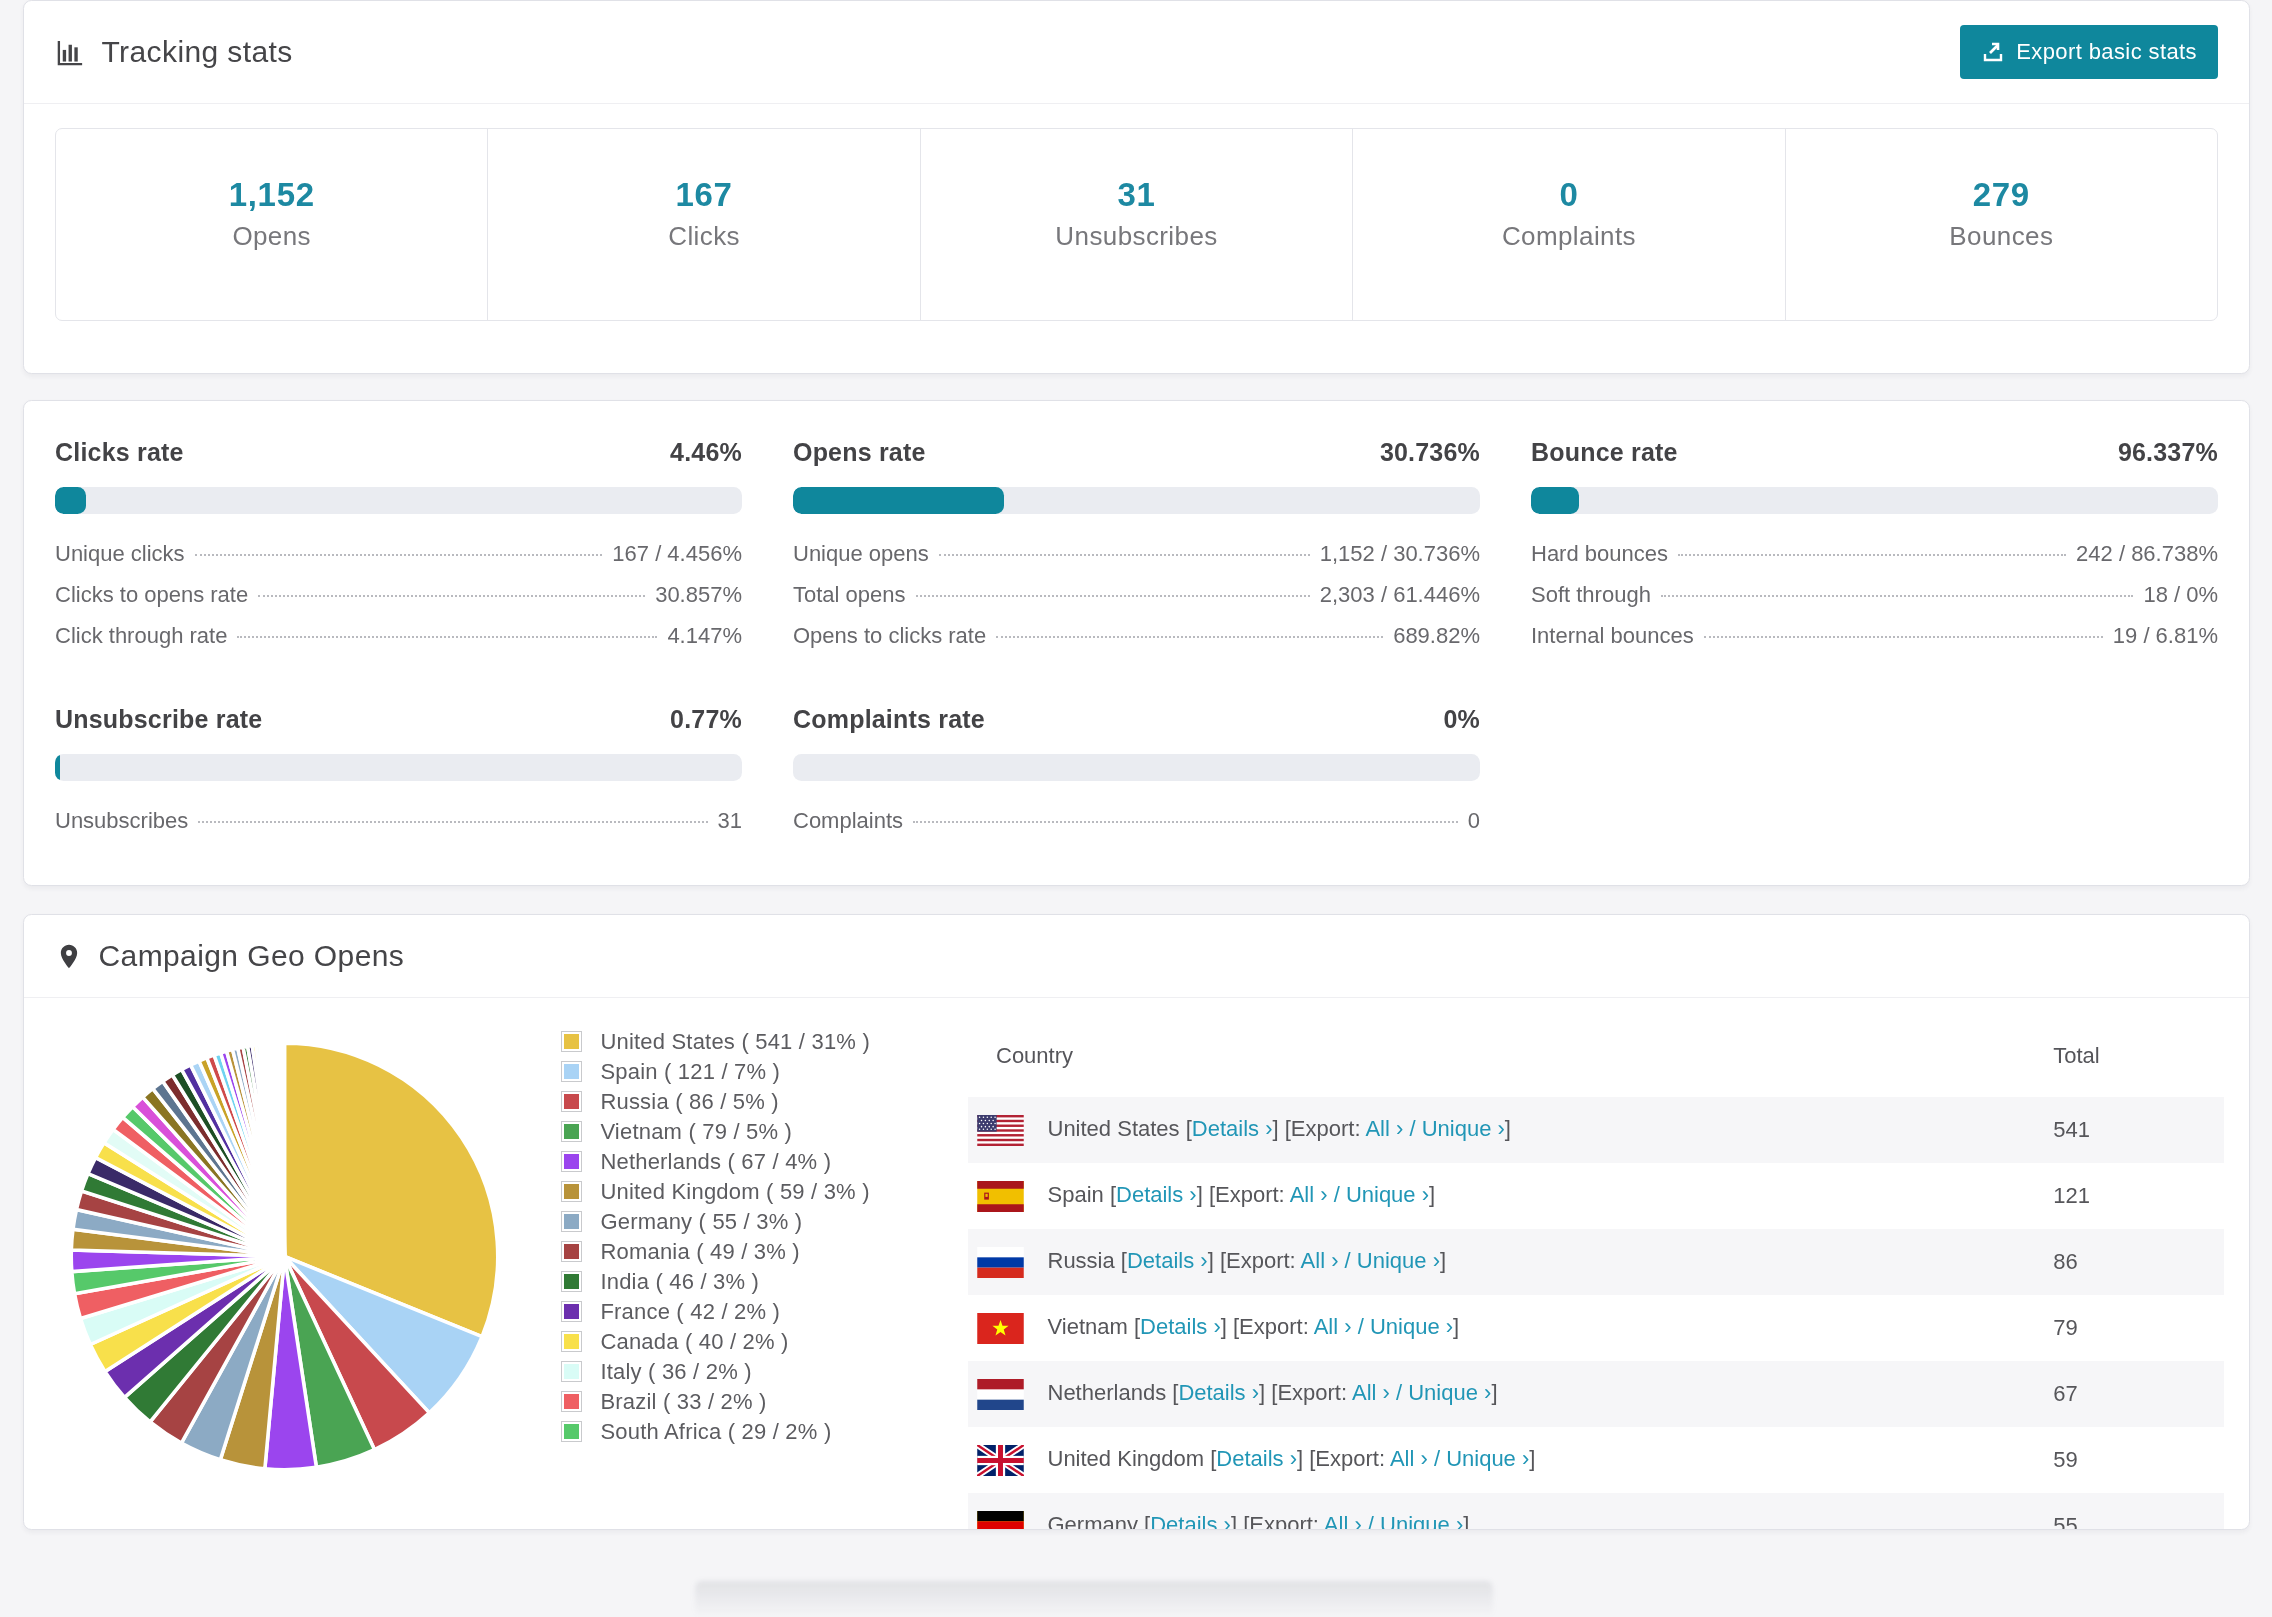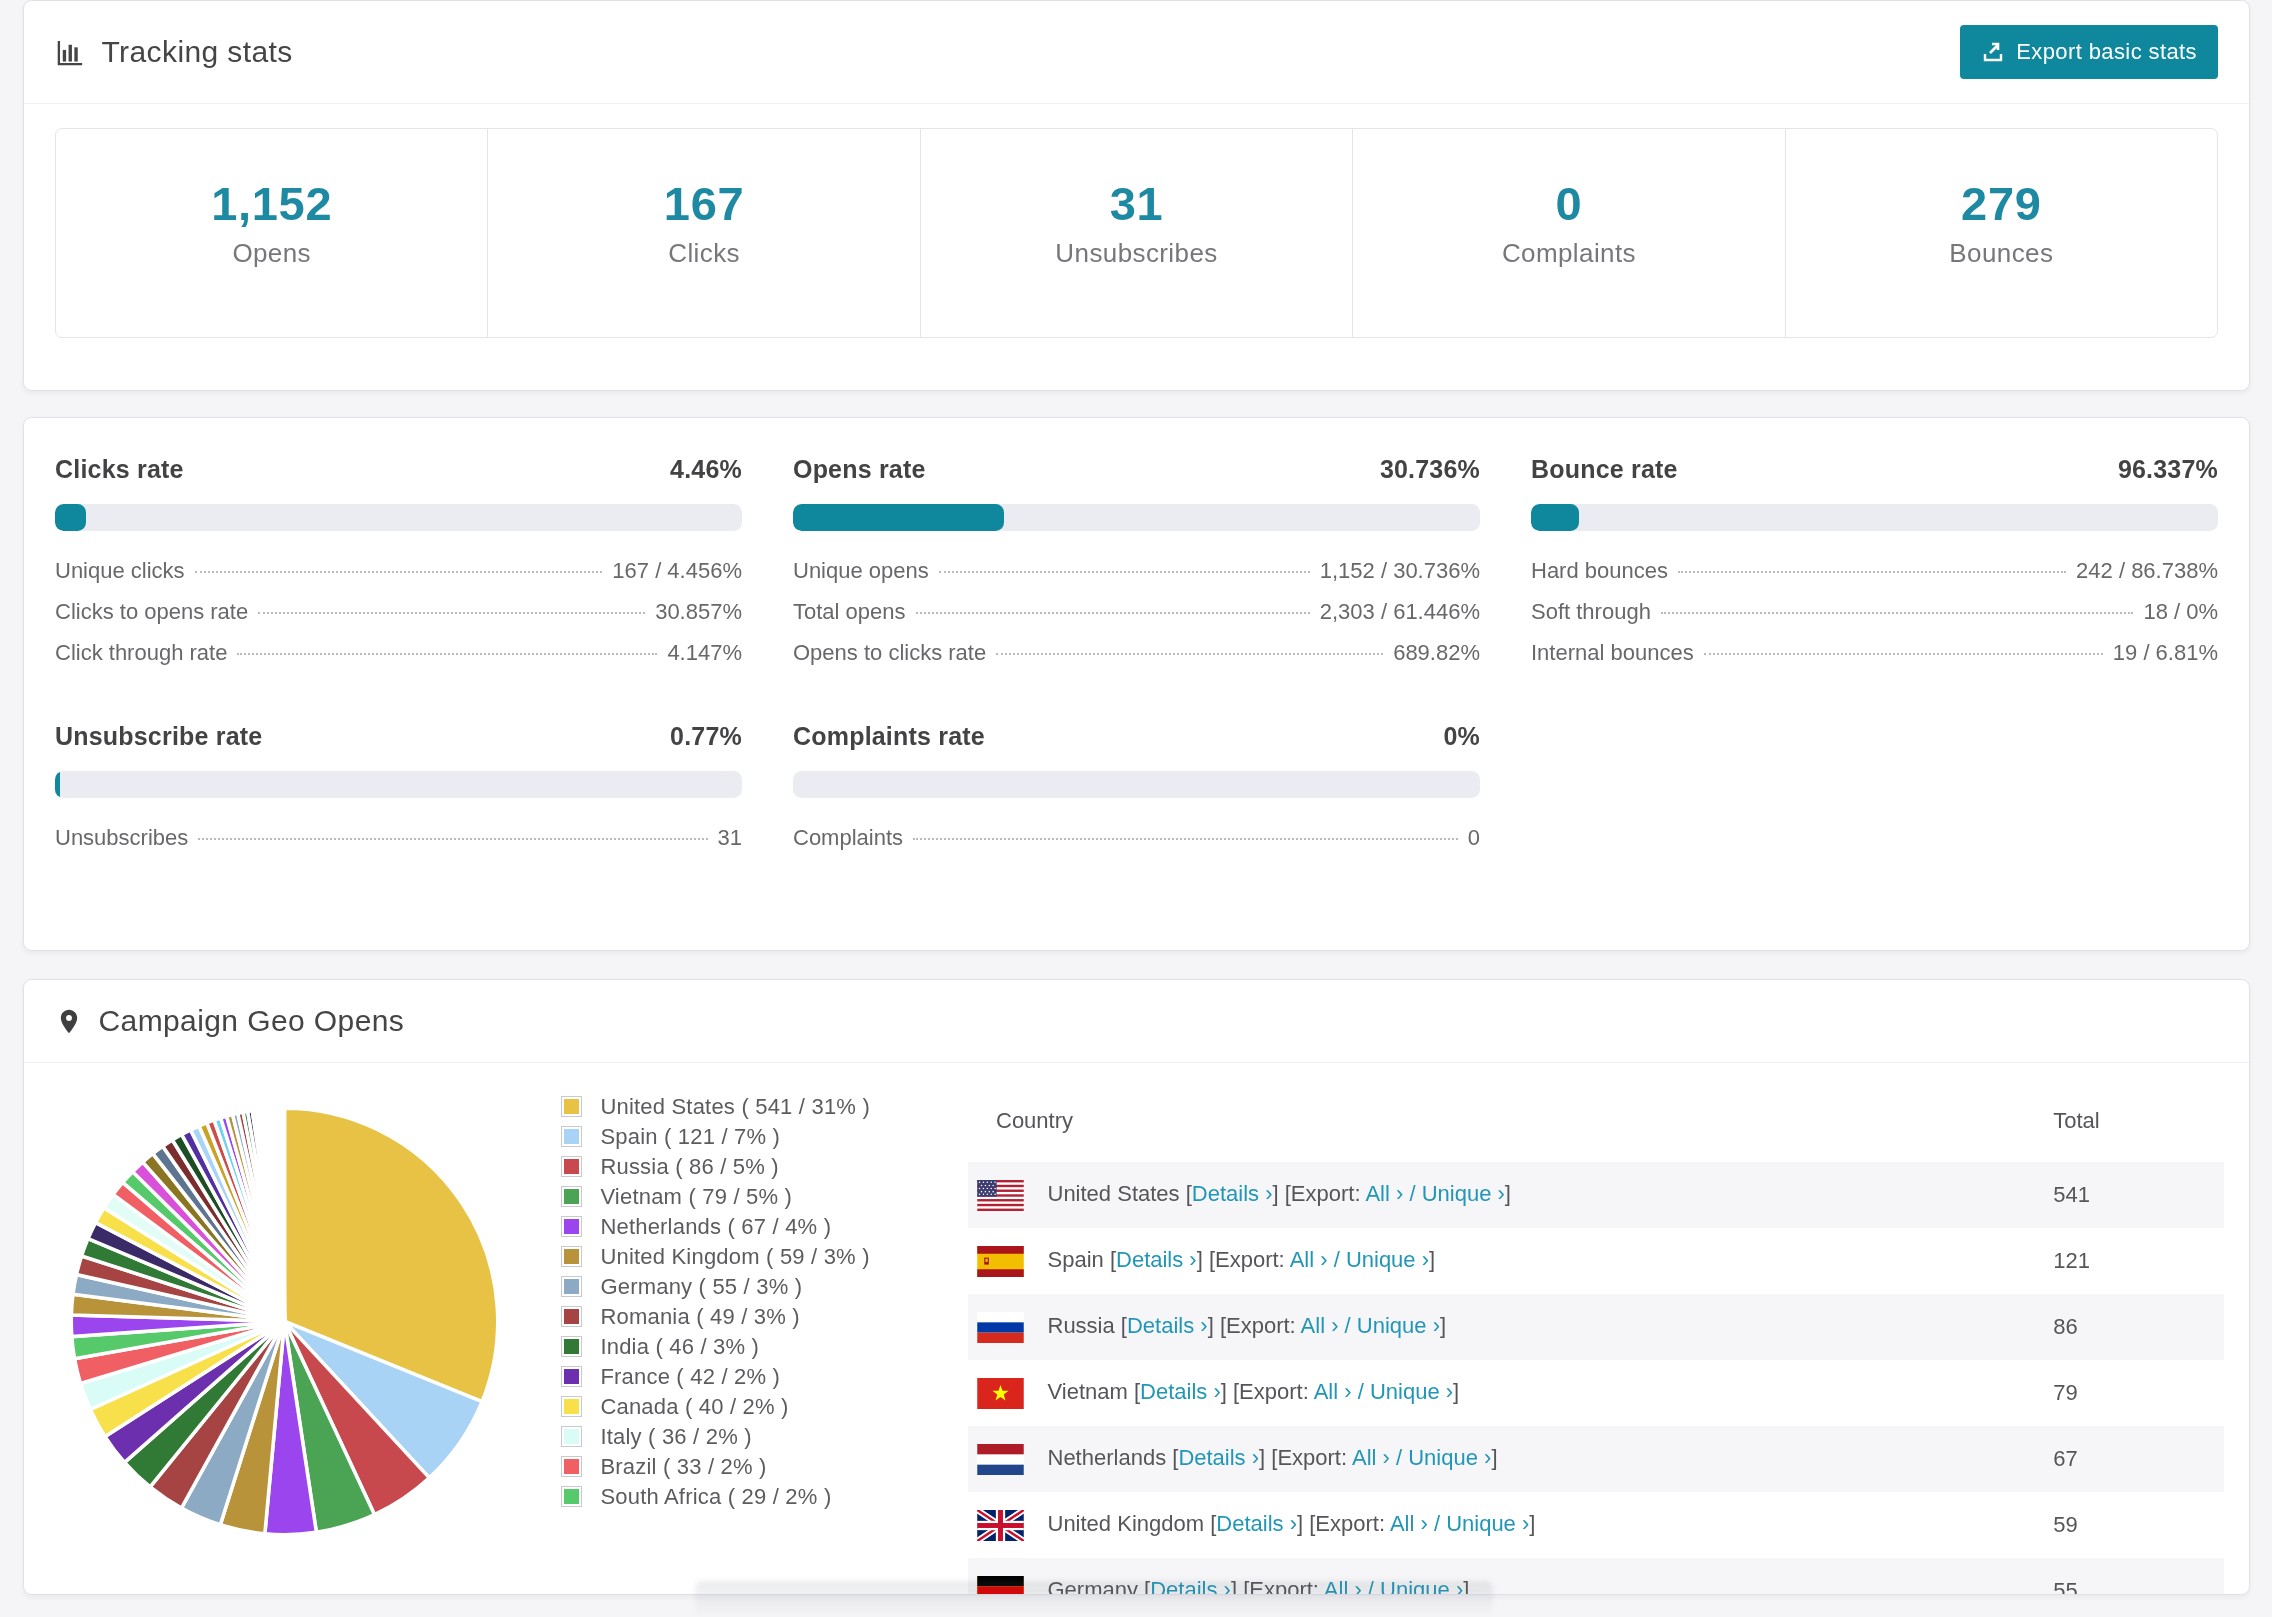--- a/index.html
+++ b/index.html
@@ -31,24 +31,24 @@
     font-size:22px; padding:14px 21px; cursor:pointer;
     font-family:inherit; letter-spacing:0.4px;
   }
   
   .stats-row {
     display:flex; margin:24px 31px 52px;
     border:1.4px solid #e4e5ea; border-radius:7px; overflow:hidden; background:#fff;
   }
   .stat-box { flex:1; text-align:center; padding:47px 0 68px; border-right:1.4px solid #e4e5ea; }
   .stat-box:last-child { border-right:none; }
-  .stat-value { font-size:47px; font-weight:bold; color:#1d89a2; letter-spacing:0.7px; }
+  .stat-value { font-size:33px; font-weight:bold; color:#1d89a2; letter-spacing:0.7px; }
   .stat-label { font-size:26px; color:#77777b; margin-top:7px; letter-spacing:0.4px; }
   
-  .rates-panel { padding:37px 31px 84px; }
+  .rates-panel { padding:37px 31px 36px; }
   .rates-grid { display:grid; grid-template-columns:repeat(3,1fr); column-gap:51px; row-gap:41px; }
   .rate-title-row { display:flex; justify-content:space-between; align-items:baseline; }
   .rate-title, .rate-value { font-size:25px; font-weight:bold; color:#434346; letter-spacing:0.2px; }
   .bar-track { margin-top:20px; height:27px; border-radius:8.5px; background:#eaecf1; overflow:hidden; }
   .bar-fill { height:100%; border-radius:8.5px; background:#0f879c; }
   .metric-rows { margin-top:27px; }
   .mrow { display:flex; align-items:baseline; font-size:22px; color:#68686c; height:41px; }
   .mlabel { white-space:nowrap; }
   .leader { flex:1; border-bottom:2.1px dotted #b9babf; margin:0 10px; transform:translateY(-5px); }
   .mval { white-space:nowrap; }

